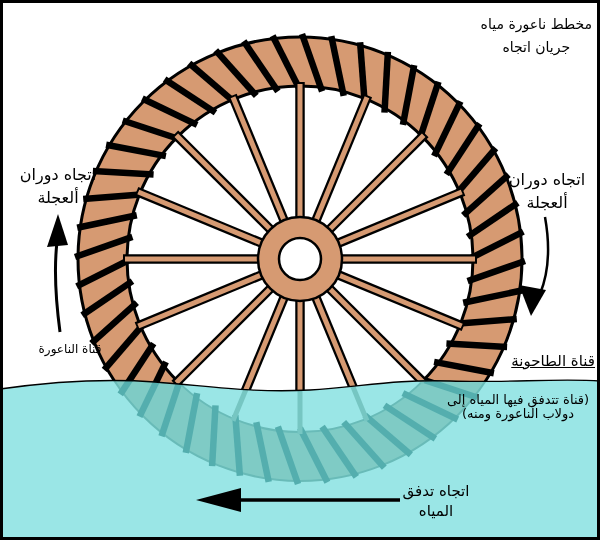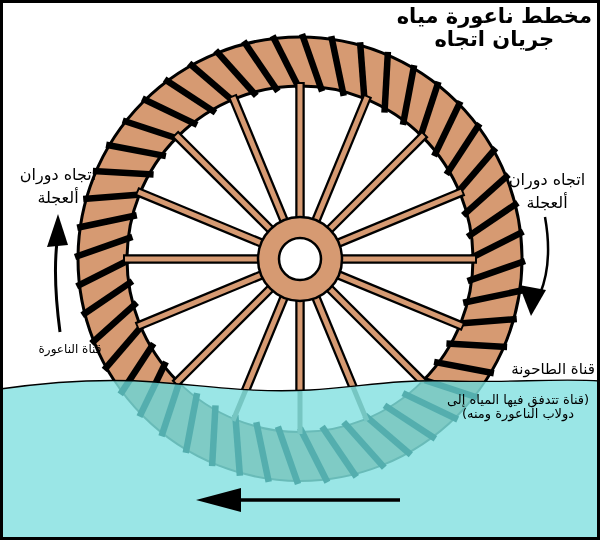--- a/index.html
+++ b/index.html
@@ -3,25 +3,25 @@
 <meta charset="utf-8">
 <style>
   html,body{margin:0;padding:0;background:#fff;}
   .canvas{
     position:relative;width:600px;height:540px;background:#fff;
     font-family:"DejaVu Sans",sans-serif;overflow:hidden;
   }
   .frame{position:absolute;inset:0;border:3px solid #000;pointer-events:none;z-index:30;}
   svg.diagram{position:absolute;left:0;top:0;z-index:1;}
   .label{position:absolute;direction:rtl;text-align:center;color:#000;z-index:20;white-space:nowrap;}
-  .title{right:8px;top:5px;font-weight:bold;font-size:21px;line-height:23px;}
+  .title{right:8px;top:13px;font-weight:normal;font-size:14px;line-height:23px;}
   .rot-left{left:8px;top:163px;width:100px;font-size:16px;line-height:23px;}
   .rot-right{left:500px;top:168px;width:94px;font-size:16px;line-height:23px;}
   .chan-left{left:16px;top:338px;width:108px;font-size:12px;line-height:22px;}
-  .mill{right:5px;top:360px;font-size:15px;}
+  .mill{right:5px;top:352px;font-size:15px;text-decoration:underline;}
   .mill-note{right:2px;top:393px;width:160px;font-size:13px;line-height:14px;white-space:normal;}
   .flow{left:396px;top:481px;width:80px;font-size:15px;line-height:20px;}
 </style>
 </head>
 <body>
 
 <div class="canvas">
 
   <svg class="diagram" width="600" height="540" viewBox="0 0 600 540">
     <defs>
@@ -220,15 +220,19 @@
   </div>
 
   <div class="label chan-left">
     <div>قناة الناعورة</div>
   </div>
 
   <div class="label mill">قناة الطاحونة</div>
 
   <div class="label mill-note">(قناة تتدفق فيها المياه إلى دولاب الناعورة ومنه)</div>
 
+  <div class="label flow">
+    <div>اتجاه تدفق</div>
+    <div>المياه</div>
+  </div>
 
   <div class="frame"></div>
 </div>
 
 </body></html>

